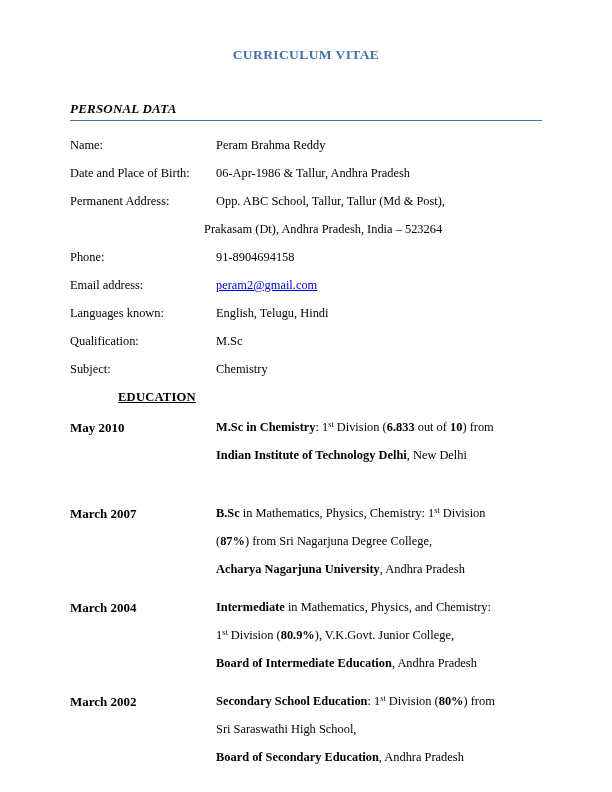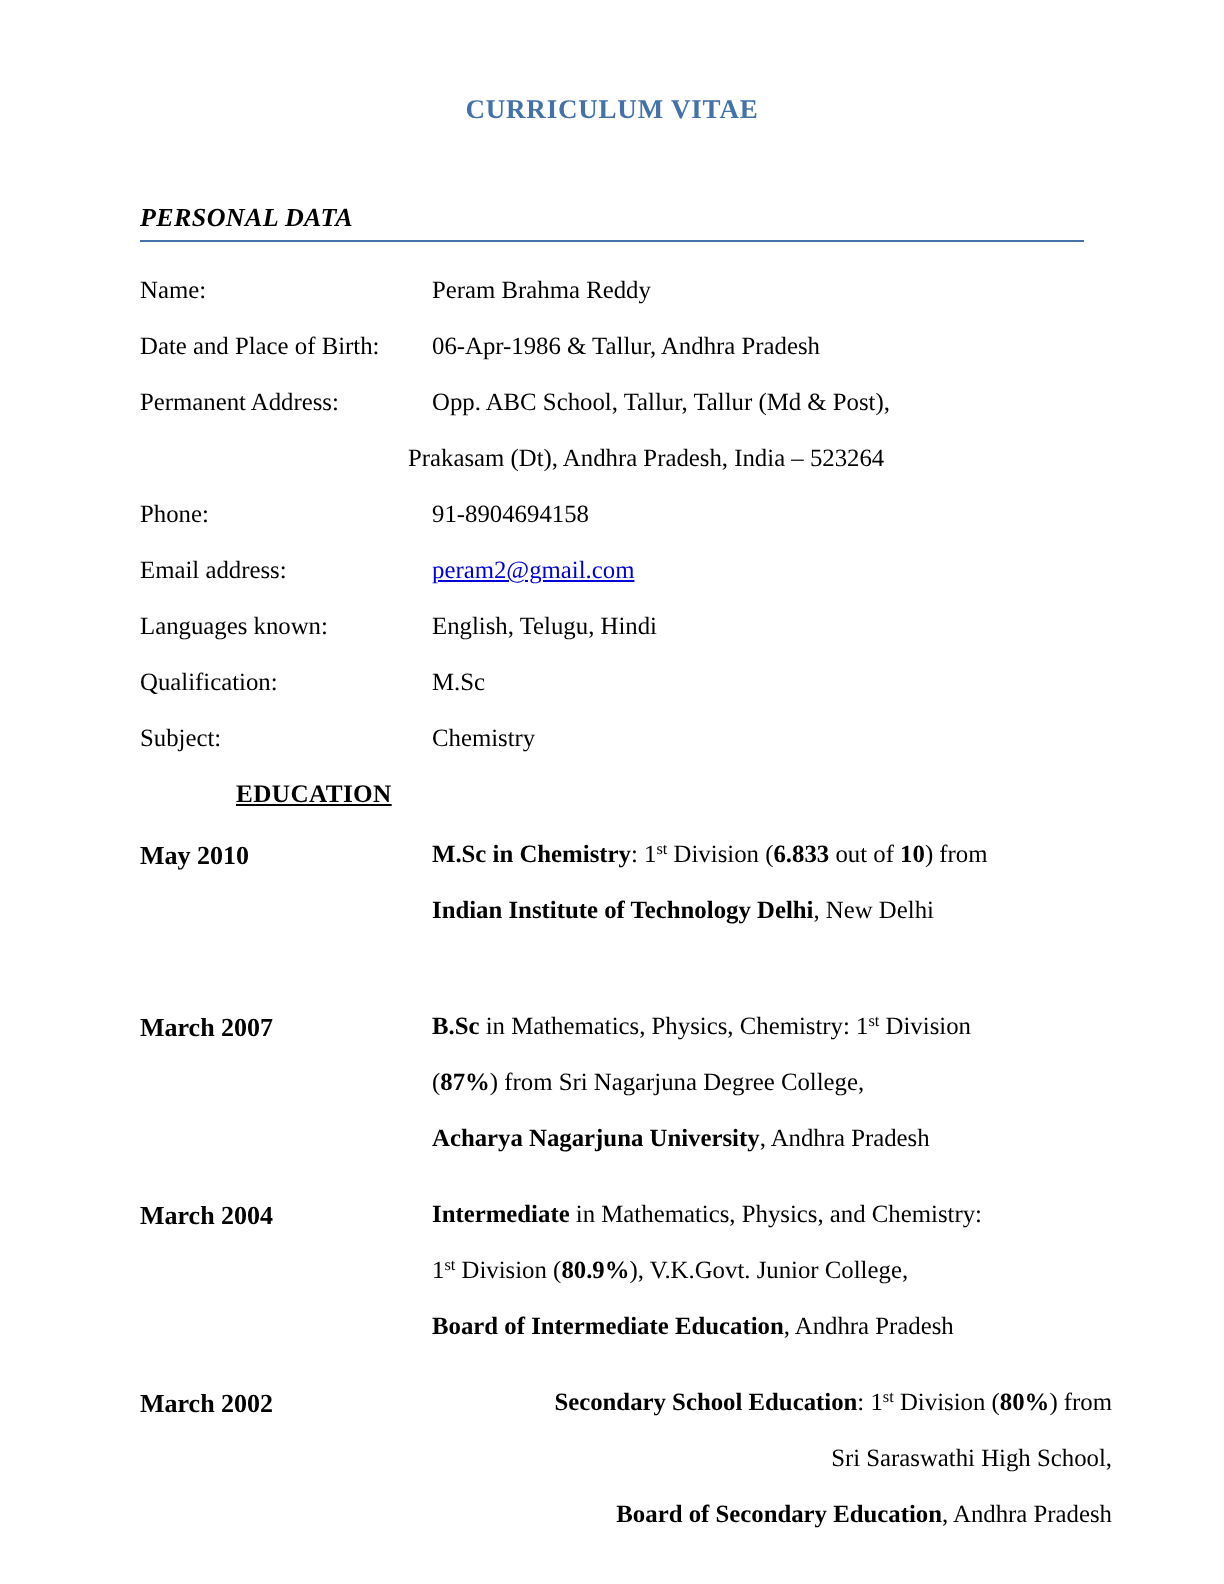--- a/index.html
+++ b/index.html
@@ -195,21 +195,21 @@
         </div>
       </div>
       <div class="edu-entry" style="height: 94px;">
         <div class="edu-date">March 2004</div>
         <div class="edu-lines">
           <div class="edu-line"><b class="strong">Intermediate</b><span> in Mathematics, Physics, and Chemistry:</span></div>
           <div class="edu-line"><span>1</span><sup class="ord">st</sup><span> Division (</span><b class="strong">80.9%</b><span>), V.K.Govt. Junior College,</span></div>
           <div class="edu-line"><b class="strong">Board of Intermediate Education</b><span>, Andhra Pradesh</span></div>
         </div>
       </div>
-      <div class="edu-entry" style="height: 94px; text-align: right;">
+      <div class="edu-entry" style="height: 94px;">
         <div class="edu-date">March 2002</div>
         <div class="edu-lines">
           <div class="edu-line"><b class="strong">Secondary School Education</b><span>: 1</span><sup class="ord">st</sup><span> Division (</span><b class="strong">80%</b><span>) from</span></div>
           <div class="edu-line"><span>Sri Saraswathi High School,</span></div>
           <div class="edu-line"><b class="strong">Board of Secondary Education</b><span>, Andhra Pradesh</span></div>
         </div>
       </div>
     </div>
 
 </div>

